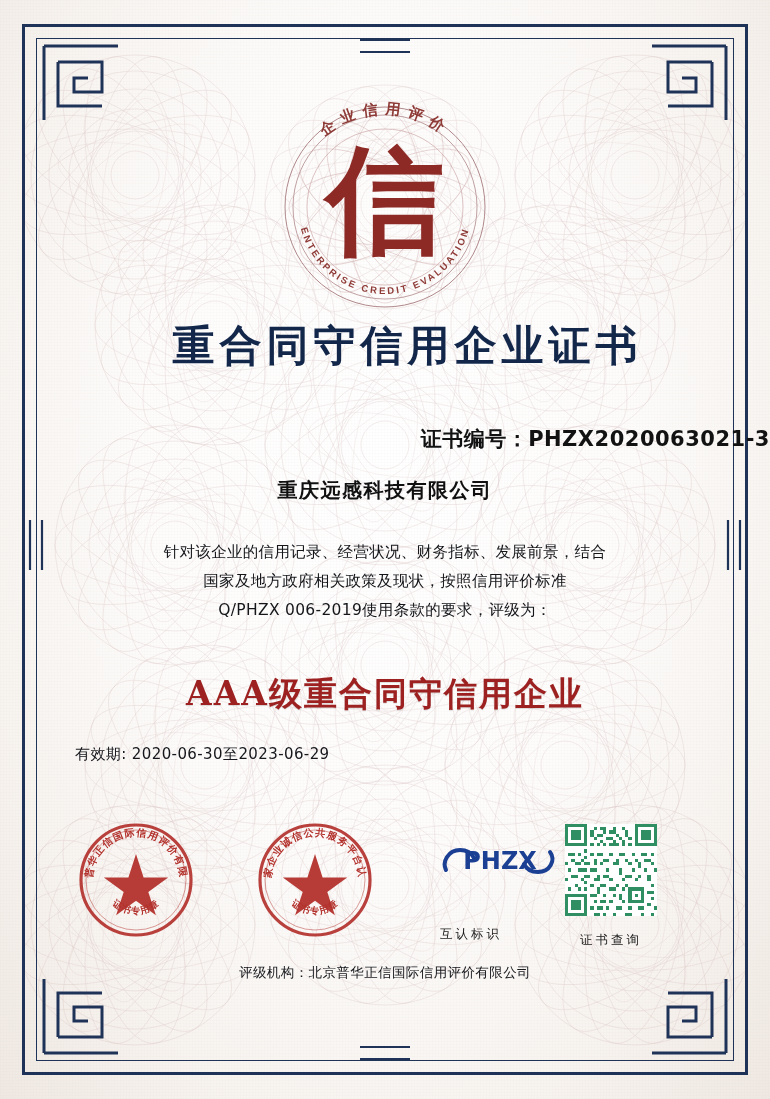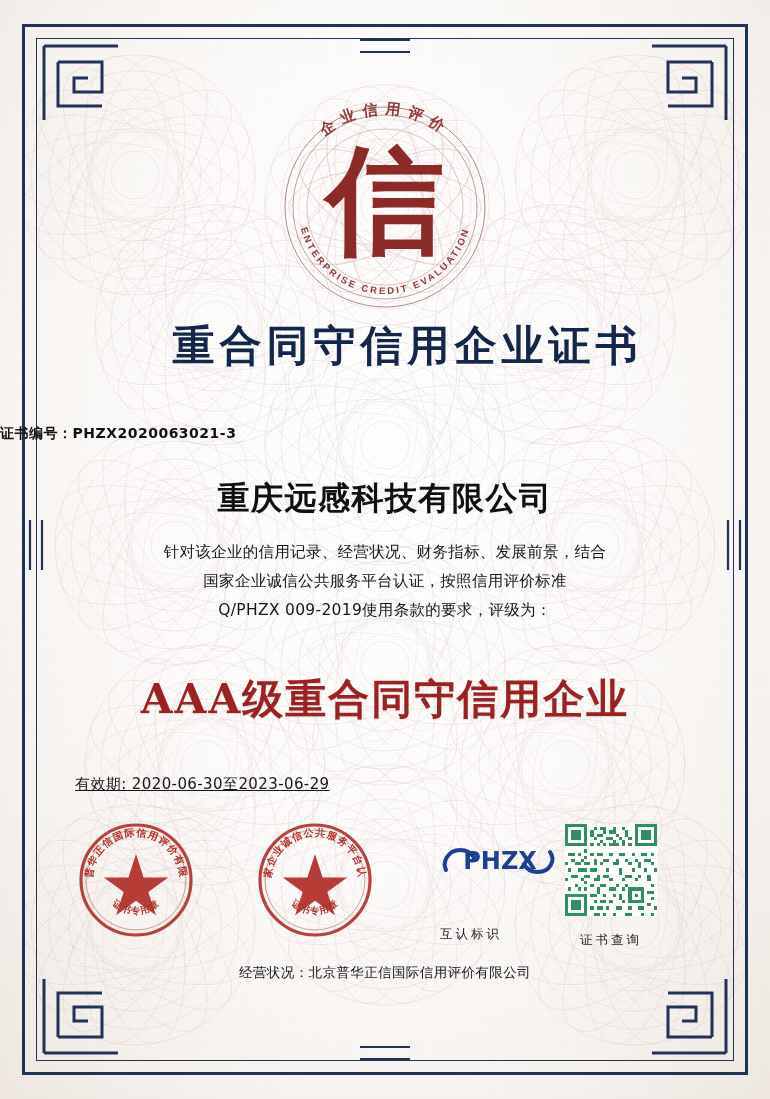--- a/index.html
+++ b/index.html
@@ -112,35 +112,35 @@
     font-size: 17.5px;
     font-weight: 700;
     letter-spacing: 2.6px;
     color: #263a5e;
   }
 
   .cert-no {
     position: absolute;
     left: 0; right: 0;
     top: 425px;
-    text-align: left;
-    font-family: "DejaVu Sans", "Liberation Sans", sans-serif;
-    font-size: 14px;
+    text-align: right;
+    font-family: "DejaVu Sans", "Liberation Sans", sans-serif;
+    font-size: 21px;
     font-weight: 700;
     color: #121212;
     letter-spacing: 0.5px;
   }
 
   .company {
     position: absolute;
     left: 0; right: 0;
     top: 477px;
     text-align: center;
     font-family: "DejaVu Sans", "Liberation Sans", sans-serif;
-    font-size: 32px;
+    font-size: 20px;
     font-weight: 700;
     color: #101010;
     letter-spacing: 1.5px;
   }
 
   .body-text {
     position: absolute;
     left: 96px;
     right: 96px;
     top: 538px;
@@ -152,36 +152,35 @@
     letter-spacing: 0.3px;
   }
   .body-text .line { display: block; white-space: nowrap; }
 
   .grade {
     position: absolute;
     left: 0; right: 0;
     top: 672px;
     text-align: center;
     font-family: "DejaVu Serif", "Liberation Serif", serif;
-    font-size: 41px;
+    font-size: 33px;
     font-weight: 700;
     color: #9d2120;
     letter-spacing: 2px;
     text-shadow: 0 1px 1px rgba(0,0,0,0.12);
   }
 
   .validity {
     position: absolute;
     left: 75px;
-    top: 775px;
+    top: 745px;
     font-family: "DejaVu Sans", "Liberation Sans", sans-serif;
     font-size: 15px;
     color: #15171c;
     letter-spacing: 0.4px;
-    text-decoration: underline;
   }
 
   
   .bottom-row {
     position: absolute;
     left: 70px;
     right: 70px;
     top: 820px;
     height: 130px;
   }
@@ -359,22 +358,22 @@
     </svg>
 
     <div class="title-cn">重合同守信用企业证书</div>
 
     <div class="cert-no">证书编号：PHZX2020063021-3</div>
 
     <div class="company">重庆远感科技有限公司</div>
 
     <div class="body-text">
       <span class="line">针对该企业的信用记录、经营状况、财务指标、发展前景，结合</span>
-      <span class="line">国家企业诚信公共服务平台认证，按照信用评价标准</span>
-      <span class="line">Q/PHZX 009-2019使用条款的要求，评级为：</span>
+      <span class="line">国家及地方政府相关政策及现状，按照信用评价标准</span>
+      <span class="line">Q/PHZX 006-2019使用条款的要求，评级为：</span>
     </div>
 
     <div class="grade">AAA级重合同守信用企业</div>
 
     <div class="validity">有效期: 2020-06-30至2023-06-29</div>
 
     <div class="bottom-row">
 
       <svg class="stamp stamp-1" viewBox="0 0 120 120">
         <defs>
@@ -559,17 +558,17 @@
               <rect x="19" y="28" width="2" height="1"></rect>
             <rect x="24" y="28" width="1" height="1"></rect>
               <rect x="27" y="28" width="1" height="1"></rect>
           </g>
         </svg>
         <div class="qr-caption">证书查询</div>
       </div>
     </div>
 
     <div class="footer">
-      <div class="f-line">经营状况：北京普华正信国际信用评价有限公司</div>
+      <div class="f-line">评级机构：北京普华正信国际信用评价有限公司</div>
     </div>
 
   </div>
 </div>
 
 </body></html>

